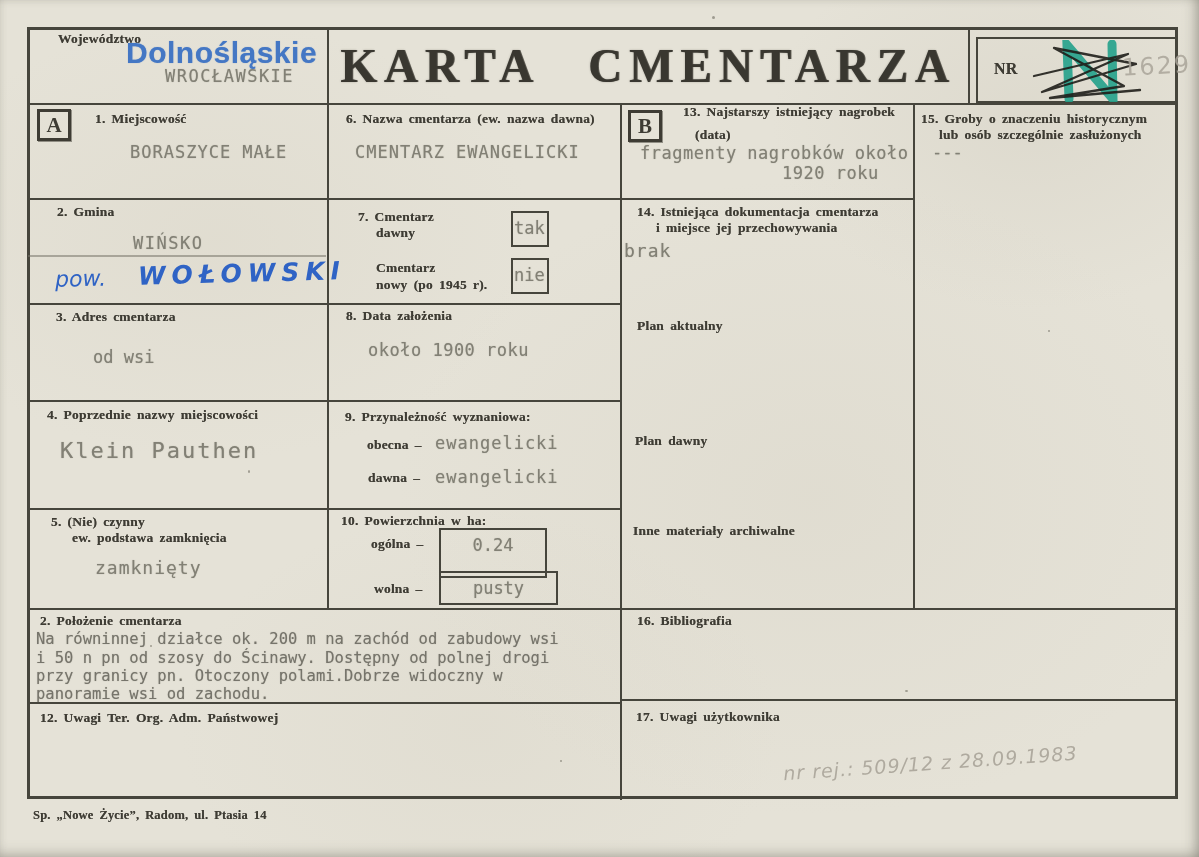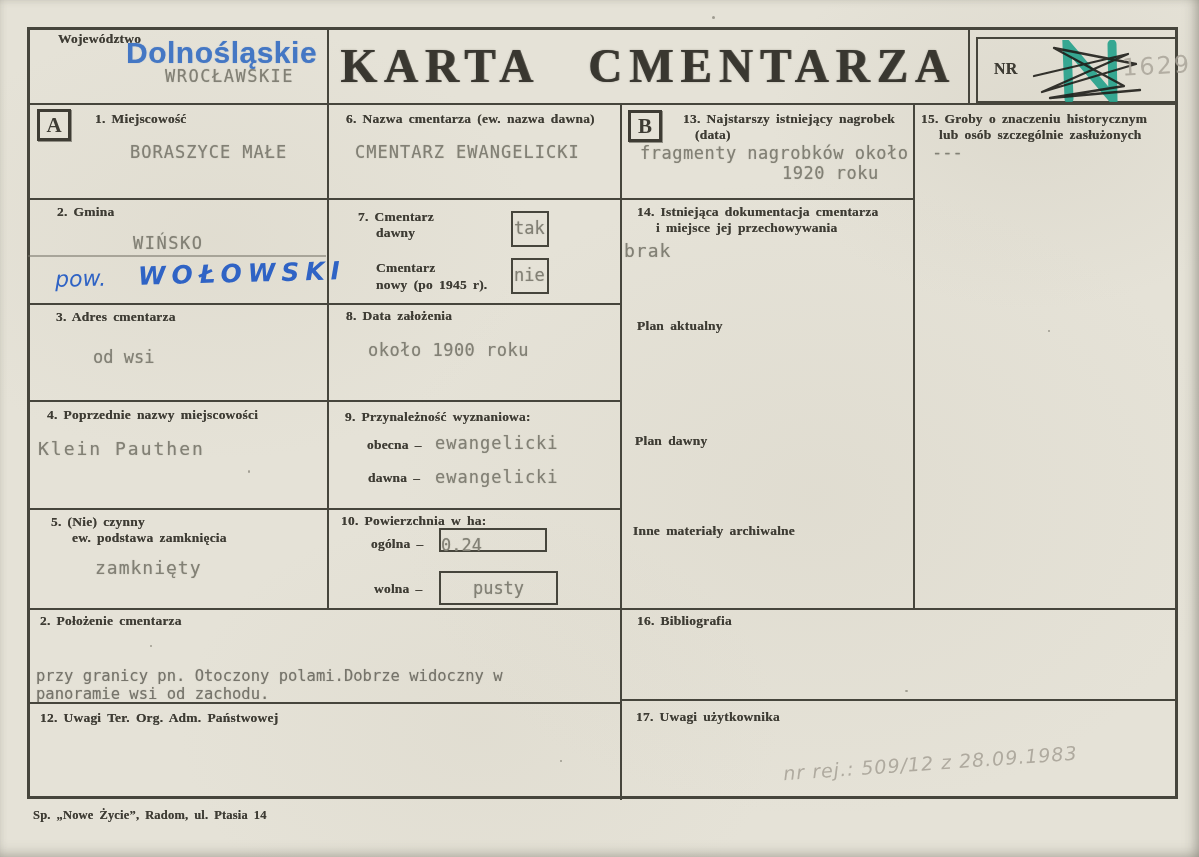--- a/index.html
+++ b/index.html
@@ -84,21 +84,21 @@
   <div class="abs typed" style="left:133px;top:233px;letter-spacing:1.5px;">WIŃSKO</div>
   <div class="abs" style="left:55px;top:260px;transform:rotate(-1.5deg);white-space:nowrap;">
     <span class="pen" style="font-size:22px;">pow.</span>
     <span class="pen" style="font-size:25px;font-weight:600;letter-spacing:6px;margin-left:28px;">WOŁOWSKI</span>
   </div>
 
   <div class="abs lbl" style="left:56px;top:309px;">3. Adres cmentarza</div>
   <div class="abs typed" style="left:93px;top:347px;">od wsi</div>
 
   <div class="abs lbl" style="left:47px;top:407px;">4. Poprzednie nazwy miejscowości</div>
-  <div class="abs typed" style="left:38px;top:438px;font-size:18px;letter-spacing:2px;">Klein Pauthen</div>
+  <div class="abs typed" style="left:60px;top:438px;font-size:22px;letter-spacing:2px;">Klein Pauthen</div>
 
   <div class="abs lbl" style="left:51px;top:514px;">5. (Nie) czynny</div>
   <div class="abs lbl" style="left:72px;top:530px;">ew. podstawa zamknięcia</div>
   <div class="abs typed" style="left:95px;top:557px;font-size:18px;letter-spacing:1px;">zamknięty</div>
 
   <div class="abs lbl" style="left:346px;top:111px;">6. Nazwa cmentarza (ew. nazwa dawna)</div>
   <div class="abs typed" style="left:355px;top:142px;letter-spacing:1px;">CMENTARZ EWANGELICKI</div>
 
   <div class="abs lbl" style="left:358px;top:209px;">7. Cmentarz</div>
   <div class="abs lbl" style="left:376px;top:225px;">dawny</div>
@@ -113,46 +113,48 @@
   <div class="abs typed" style="left:368px;top:340px;letter-spacing:.5px;">około 1900 roku</div>
 
   <div class="abs lbl" style="left:345px;top:409px;">9. Przynależność wyznaniowa:</div>
   <div class="abs lbl" style="left:367px;top:437px;">obecna –</div>
   <div class="abs typed" style="left:435px;top:433px;letter-spacing:1px;">ewangelicki</div>
   <div class="abs lbl" style="left:368px;top:470px;">dawna –</div>
   <div class="abs typed" style="left:435px;top:467px;letter-spacing:1px;">ewangelicki</div>
 
   <div class="abs lbl" style="left:341px;top:513px;">10. Powierzchnia w ha:</div>
   <div class="abs lbl" style="left:371px;top:536px;">ogólna –</div>
-  <div class="box" style="left:439px;top:528px;width:108px;height:24px;">
+  <div class="box" style="left:439px;top:528px;width:108px;height:50px;text-align:center;">
     <span class="typed" style="line-height:30px;">0.24</span>
   </div>
   <div class="abs lbl" style="left:374px;top:581px;">wolna –</div>
   <div class="box" style="left:439px;top:571px;width:119px;height:34px;text-align:center;">
     <span class="typed" style="line-height:30px;">pusty</span>
   </div>
 
   <div class="section-badge" style="left:628px;top:110px;">B</div>
-  <div class="abs lbl" style="left:683px;top:111px;text-align:right;">13. Najstarszy istniejący nagrobek</div>
+  <div class="abs lbl" style="left:683px;top:104px;text-align:right;">13. Najstarszy istniejący nagrobek</div>
   <div class="abs lbl" style="left:695px;top:127px;text-align:center;">(data)</div>
   <div class="abs typed" style="left:640px;top:143px;letter-spacing:.5px;">fragmenty nagrobków około</div>
   <div class="abs typed" style="left:782px;top:163px;letter-spacing:.5px;">1920 roku</div>
 
   <div class="abs lbl" style="left:637px;top:204px;">14. Istniejąca dokumentacja cmentarza</div>
   <div class="abs lbl" style="left:656px;top:220px;">i miejsce jej przechowywania</div>
   <div class="abs typed" style="left:624px;top:240px;font-size:18px;letter-spacing:1px;">brak</div>
   <div class="abs lbl" style="left:637px;top:318px;">Plan aktualny</div>
   <div class="abs lbl" style="left:635px;top:425px;margin-top:8px;">Plan dawny</div>
   <div class="abs lbl" style="left:633px;top:523px;">Inne materiały archiwalne</div>
 
   <div class="abs lbl" style="left:921px;top:111px;">15. Groby o znaczeniu historycznym</div>
   <div class="abs lbl" style="left:939px;top:127px;">lub osób szczególnie zasłużonych</div>
   <div class="abs typed" style="left:932px;top:142px;">---</div>
 
   <div class="abs lbl" style="left:40px;top:613px;">2. Położenie cmentarza</div>
+  <div class="abs typed typed-sm" style="left:36px;top:630px;color:#76746b;">Na równinnej działce ok. 200 m na zachód od zabudowy wsi</div>
+  <div class="abs typed typed-sm" style="left:36px;top:649px;color:#76746b;">i 50 n pn od szosy do Ścinawy. Dostępny od polnej drogi</div>
   <div class="abs typed typed-sm" style="left:36px;top:685px;color:#76746b;">panoramie wsi od zachodu.</div>
   <div class="abs typed typed-sm" style="left:36px;top:667px;color:#76746b;"> przy granicy pn. Otoczony polami.Dobrze widoczny w</div>
   <div class="abs lbl" style="left:40px;top:710px;">12. Uwagi Ter. Org. Adm. Państwowej</div>
 
   <div class="abs lbl" style="left:637px;top:613px;">16. Bibliografia</div>
   <div class="abs lbl" style="left:636px;top:709px;">17. Uwagi użytkownika</div>
   <div class="abs pencil" style="left:783px;top:752px;font-size:19px;font-style:italic;letter-spacing:1px;transform:rotate(-4deg);opacity:.9;">nr rej.: 509/12 z 28.09.1983</div>
 
   <div class="abs lbl" style="left:33px;top:808px;font-size:12.5px;">Sp. „Nowe Życie”, Radom, ul. Ptasia 14</div>
 

